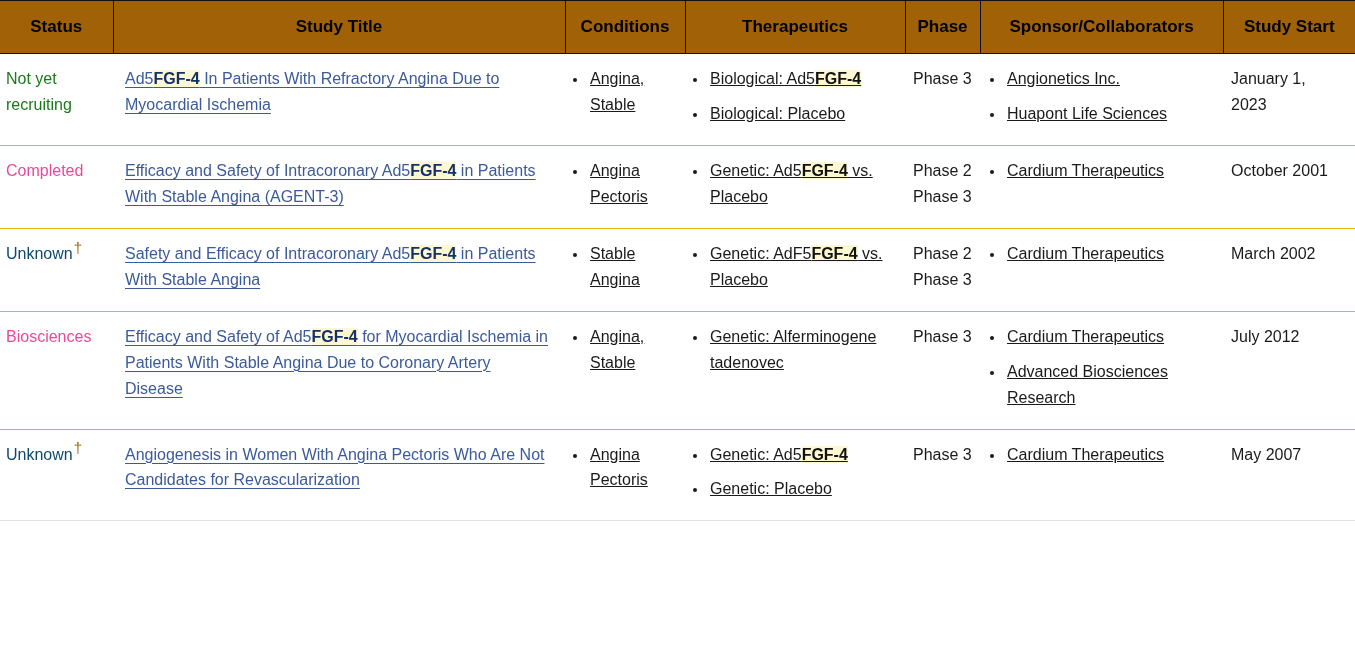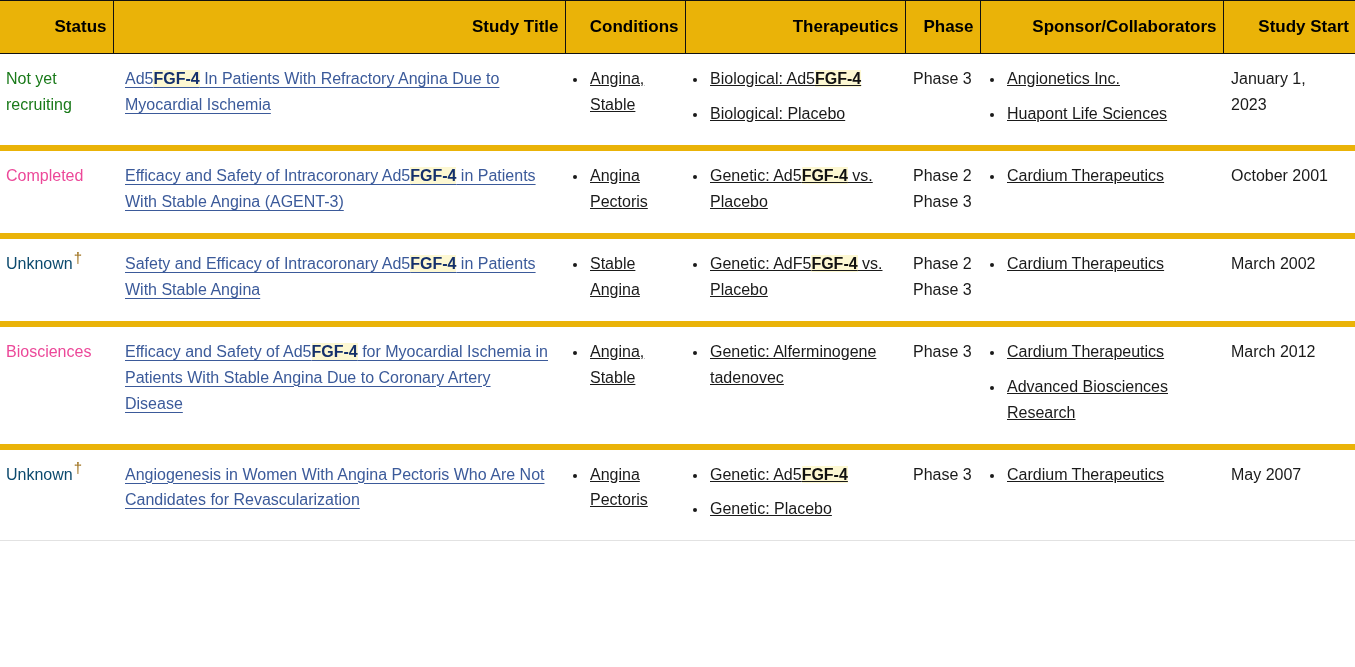--- a/index.html
+++ b/index.html
@@ -18,40 +18,40 @@
 
   table.trials {
     width: 1355px;
     border-collapse: collapse;
     table-layout: fixed;
     font-size: 16px;
   }
 
   
   thead th {
-    background: #eab308;
+    background: #a16207;
     border-top: 1px solid #111111;
     border-bottom: 1px solid #111111;
     border-left: 1px solid #111111;
     border-right: 1px solid #111111;
     font-weight: bold;
     font-size: 17px;
     color: #000000;
-    text-align: right;
+    text-align: center;
     vertical-align: middle;
     padding: 16px 6px;
     line-height: 1.2;
     white-space: nowrap;
   }
   thead th.first-col { border-left: none; }
   thead th.last-col  { border-right: none; }
 
   
   tbody td {
-    border-bottom: 6px solid #eab308;
+    border-bottom: 1px solid #eab308;
     vertical-align: top;
     padding: 12px 10px 18px 10px;
     line-height: 1.62;
     font-size: 16px;
     color: #1a1a1a;
   }
   tbody tr:last-child td { border-bottom: 1px solid #e2e2e2; }
 
   
   col.c-status     { width: 113px; }
@@ -235,21 +235,21 @@
         </td>
         <td class="phase-cell plain-lines">
           <div>Phase 3</div>
         </td>
         <td class="sponsor-cell">
           <ul class="cell-list">
             <li>Cardium Therapeutics</li>
             <li>Advanced Biosciences Research</li>
           </ul>
         </td>
-        <td class="start-cell">March 2012</td>
+        <td class="start-cell">July 2012</td>
       </tr>
       <tr>
         <td class="status-cell"><span class="status-text st-unknown">Unknown</span><span class="dagger">†</span></td>
         <td class="title-cell"><a class="study-link" href="#">Angiogenesis in Women With Angina Pectoris Who Are Not Candidates for Revascularization</a></td>
         <td class="conditions-cell">
           <ul class="cell-list">
             <li>Angina Pectoris</li>
           </ul>
         </td>
         <td class="interv-cell">

